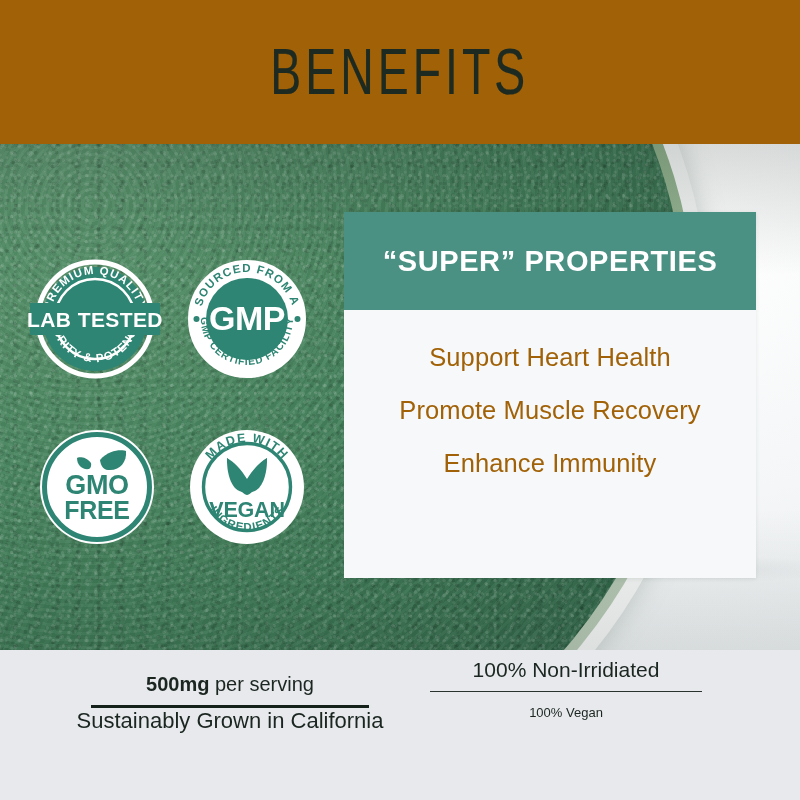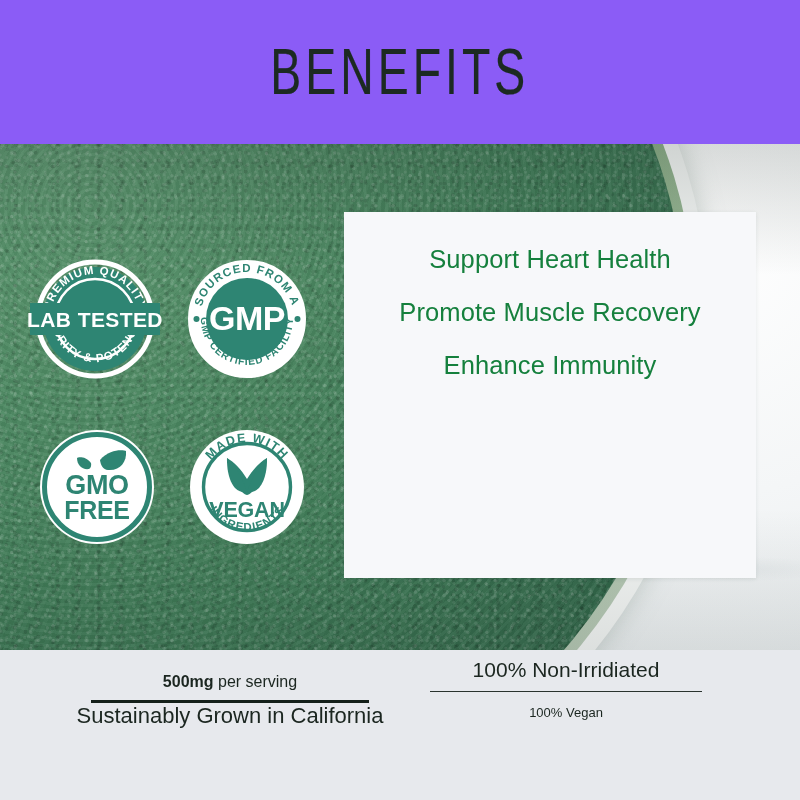--- a/index.html
+++ b/index.html
@@ -7,21 +7,21 @@
     width:800px;height:800px;overflow:hidden;
     background:#e7e9ed;
     font-family:"Liberation Sans", sans-serif;
     -webkit-font-smoothing:antialiased;
   }
   .page{position:relative;width:800px;height:800px;overflow:hidden;background:#e7e9ed;}
 
   
   .header-bar{
     position:absolute;left:0;top:0;width:800px;height:144px;
-    background:#8b5cf6;
+    background:#a16207;
     display:flex;align-items:center;justify-content:center;
   }
   .header-title{
     font-family:"Liberation Sans", sans-serif;
     font-size:58px;
     font-weight:300;
     letter-spacing:5px;
     color:#1c2a22;
     transform:scaleX(0.80) scaleY(1.12);
     transform-origin:center center;
@@ -131,38 +131,38 @@
   }
   .panel-head-title{
     color:#ffffff;font-size:29px;font-weight:bold;letter-spacing:.6px;
     font-family:"Liberation Sans", sans-serif;white-space:nowrap;
   }
   .panel-body{
     padding-top:22px;
     display:flex;flex-direction:column;align-items:center;gap:2px;
   }
   .benefit{
-    font-size:25.5px;color:#15803d;font-weight:400;
+    font-size:25.5px;color:#a16207;font-weight:400;
     line-height:51px;letter-spacing:.1px;white-space:nowrap;
     font-family:"Liberation Sans", sans-serif;
   }
 
   
   .footer{
     position:absolute;left:0;top:650px;width:800px;height:150px;
     background:#e7e9ed;
   }
   .fcol{position:absolute;top:0;display:flex;flex-direction:column;align-items:center;}
   .fcol-left{left:30px;width:400px;}
   .fcol-right{left:416px;width:300px;}
   .fline{
     font-size:21px;color:#1b2620;white-space:nowrap;
     font-family:"Liberation Sans", sans-serif;
   }
-  .fcol-left .fline-top{margin-top:23px;font-size:16px;}
+  .fcol-left .fline-top{margin-top:23px;font-size:20px;}
   .fcol-left .fline-bot{font-size:22px;}
   .fcol-right .fline-top{margin-top:8px;font-size:21px;}
   .fcol-right .fline-bot{margin-top:13px;font-size:13px;}
   .fstrong{font-weight:bold;}
   .fdiv-thick{width:278px;height:2.5px;background:#14201a;margin-top:9px;}
   .fdiv-thin{width:272px;height:1.4px;background:#2a332e;margin-top:9px;}
 </style>
 </head>
 <body>
 
@@ -260,20 +260,23 @@
                    C 74,36 67,43 61,53 C 55,43 48,36 41,32 Z" fill="#2e8573"></path>
           <path d="M 41,32 C 41,32 40,52 49,62 C 53,66 58,67 61,66 C 58,56 51,40 41,32 Z" fill="#2e8573"></path>
           <path d="M 81,32 C 81,32 82,52 73,62 C 69,66 64,67 61,66 C 64,56 71,40 81,32 Z" fill="#2e8573"></path>
         </g>
         <text x="61" y="91" text-anchor="middle" font-family="Liberation Sans, sans-serif" font-size="21.5" font-weight="bold" fill="#2e8573" letter-spacing="-0.2">VEGAN</text>
       </svg>
     </div>
   </div>
 
   <div class="panel">
+    <div class="panel-head">
+      <div class="panel-head-title">“SUPER” PROPERTIES</div>
+    </div>
     <div class="panel-body">
       <div class="benefit">Support Heart Health</div>
       <div class="benefit">Promote Muscle Recovery</div>
       <div class="benefit">Enhance Immunity</div>
     </div>
   </div>
 
   <div class="footer">
 
     <div class="fcol fcol-left">

